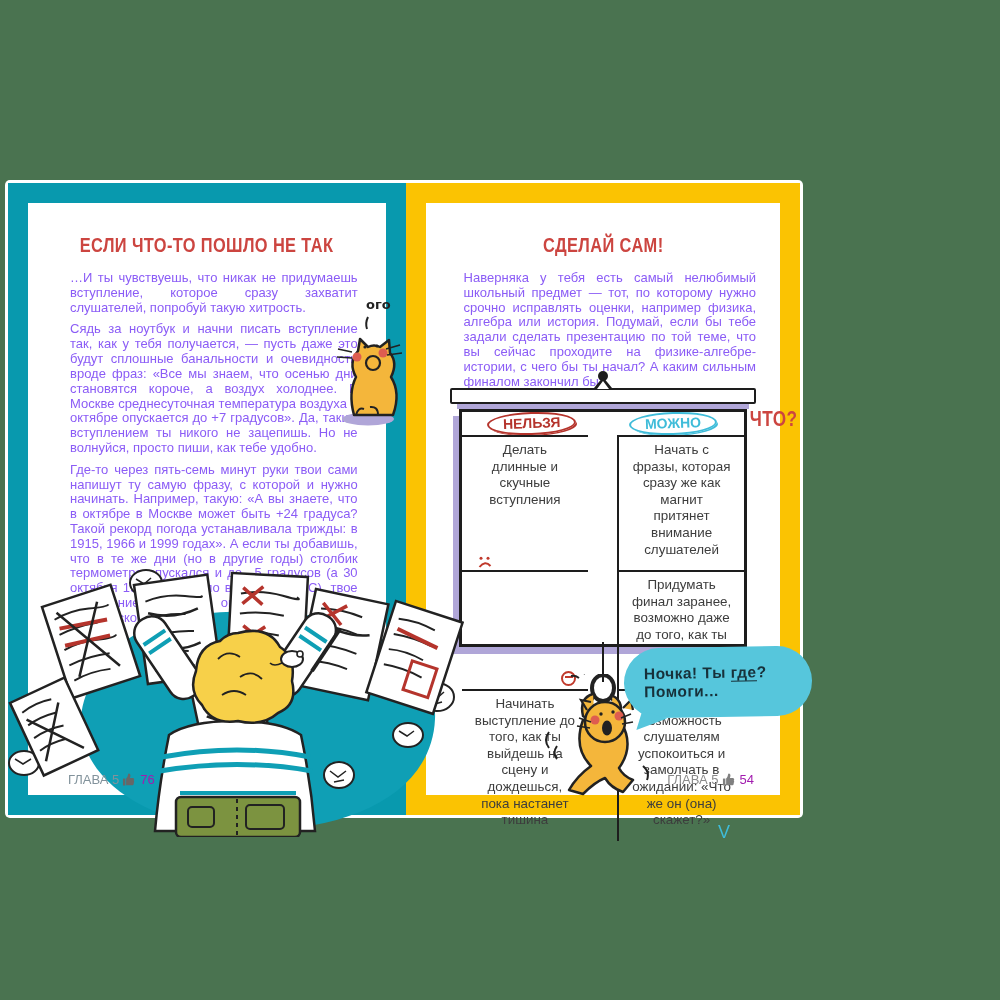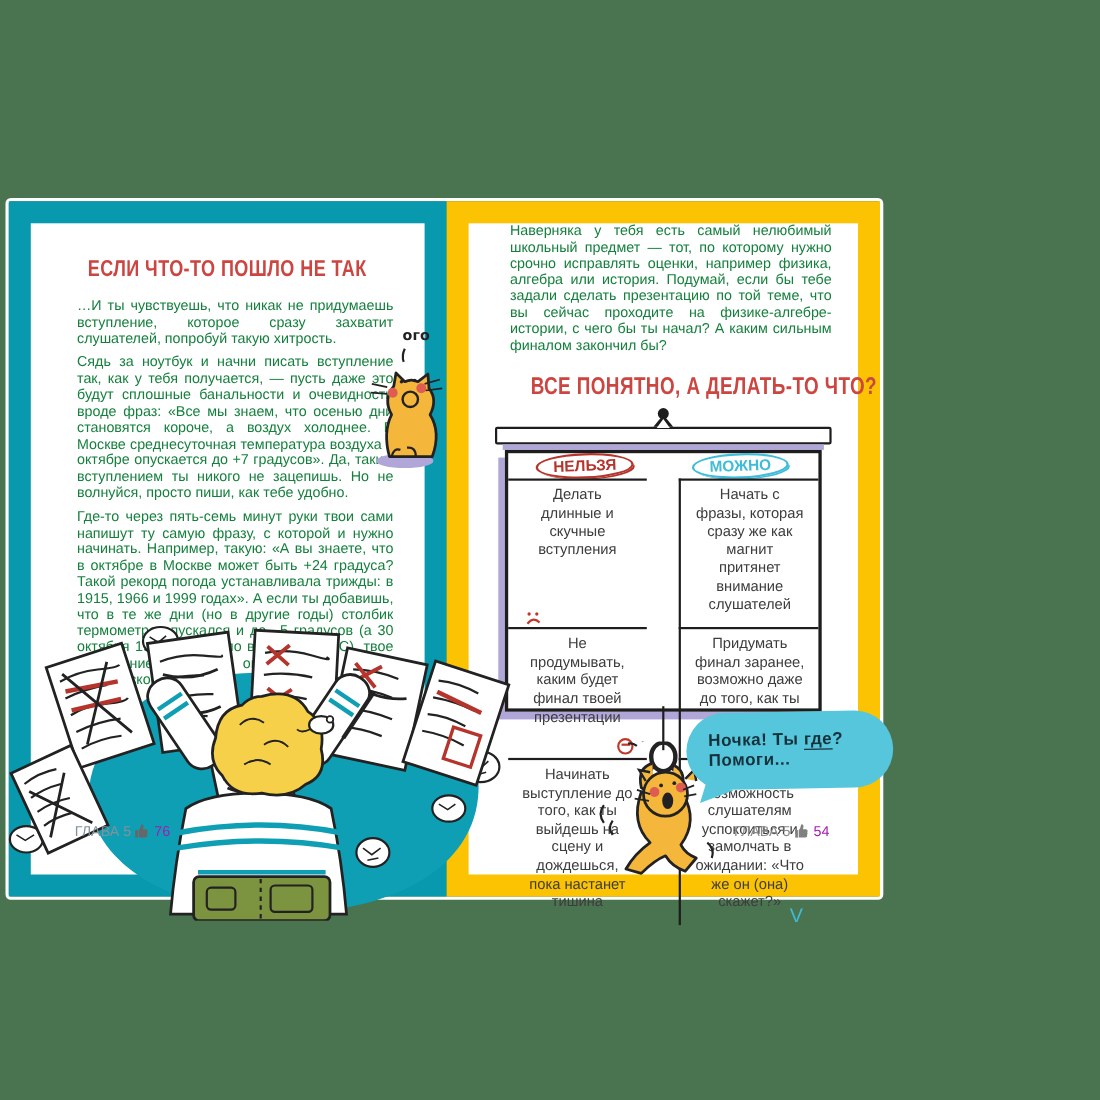--- a/index.html
+++ b/index.html
@@ -7,25 +7,25 @@
        font-family:"Liberation Sans",sans-serif;}
   .spread{position:absolute;left:8px;top:183px;width:792px;height:632px;display:flex;
           box-shadow:0 0 0 3px #fff;border-radius:2px;}
   .page{position:relative;height:100%;}
   .page.left{width:494px;background:#0899ae;}
   .page.right{width:490px;background:#fbc302;}
   .inner{position:absolute;left:20px;right:20px;top:20px;bottom:20px;background:#fff;}
   h1.title{margin:30px 0 14px;text-align:center;font-size:21px;color:#cc4540;font-weight:bold;white-space:nowrap;}
   .cond{display:inline-block;transform:scaleX(.78);transform-origin:center;letter-spacing:.5px;}
   h2.subtitle{margin:16px 12px 8px;text-align:right;font-size:22px;color:#cc4540;font-weight:bold;white-space:nowrap;}
-  .body-text{color:#15803d;font-size:13px;line-height:1.14;text-align:justify;}
+  .body-text{color:#8b5cf6;font-size:13px;line-height:1.14;text-align:justify;}
   .left .body-text{margin:0 28px 0 42px;}
   .right .body-text{margin:0 24px 0 38px;}
   .body-text p{margin:0 0 7px;}
-  .footer{position:absolute;bottom:32px;display:flex;align-items:center;gap:3px;z-index:6;
+  .footer{position:absolute;bottom:8px;display:flex;align-items:center;gap:3px;z-index:6;
           font-size:13px;color:#82929b;}
   .footer .pagenum{color:#a21caf;}
   .footer.fl{left:40px;}
   .footer.fr{right:26px;color:#8a8a8a;}
   .thumb{width:15px;height:15px;display:inline-block;}
   
   .cat-left{position:absolute;right:-26px;top:92px;width:88px;height:132px;z-index:4;}
   
   .scene{position:absolute;left:-14px;bottom:-22px;width:482px;height:270px;z-index:3;pointer-events:none;}
   
@@ -186,20 +186,21 @@
         <rect x="194" y="240" width="26" height="20" rx="4" fill="none" stroke="#222" stroke-width="2"></rect>
         <rect x="252" y="238" width="38" height="24" rx="4" fill="none" stroke="#222" stroke-width="2"></rect>
         <path d="M243,232 v36" stroke="#222" stroke-width="2" stroke-dasharray="4 4"></path>
         <path d="M186,226 h116" stroke="#0f9fb5" stroke-width="4"></path>
       </g>
     </svg>
   </div>
 
   <div class="page right">
     <div class="inner">
+      <h1 class="title"><span class="cond">СДЕЛАЙ САМ!</span></h1>
       <div class="body-text">
         <p>Наверняка у тебя есть самый нелюбимый школьный предмет — тот, по которому нужно срочно исправлять оценки, например физика, алгебра или история. Подумай, если бы тебе задали сделать презентацию по той теме, что вы сейчас проходите на физике-алгебре-истории, с чего бы ты начал? А каким сильным финалом закончил бы?</p>
       </div>
       <h2 class="subtitle"><span class="cond">ВСЕ ПОНЯТНО, А ДЕЛАТЬ-ТО ЧТО?</span></h2>
 
       <div class="screen-wrap">
         <div class="hanger">
           <span class="dot"></span>
           <span class="tri"></span>
         </div>
@@ -219,21 +220,20 @@
                   <circle cx="10" cy="2.2" r="1.5" fill="#c0392b"></circle>
                 <path d="M1.5,11 Q7,4 12.5,10" stroke="#c0392b" stroke-width="2" fill="none"></path>
               </svg>
             </div>
             <div class="bcell yes">
               <span>Начать с фразы, которая сразу же как магнит притянет внимание слушателей</span>
             </div>
           </div>
           <div class="brow">
             <div class="bcell">
-              <span>Не продумывать, каким будет финал твоей презентации</span>
               <span class="ic-noentry"></span>
             </div>
             <div class="bcell yes">
               <span>Придумать финал заранее, возможно даже до того, как ты сочинишь вступление</span>
               <svg class="ic-smile" viewBox="0 0 16 16">
                 <circle cx="4" cy="4" r="1.6" fill="#3fbcd9"></circle>
                   <circle cx="4" cy="11" r="1.6" fill="#3fbcd9"></circle>
                 <path d="M9,2.5 Q15,8 9,13.5" stroke="#3fbcd9" stroke-width="2" fill="none"></path>
               </svg>
             </div>

